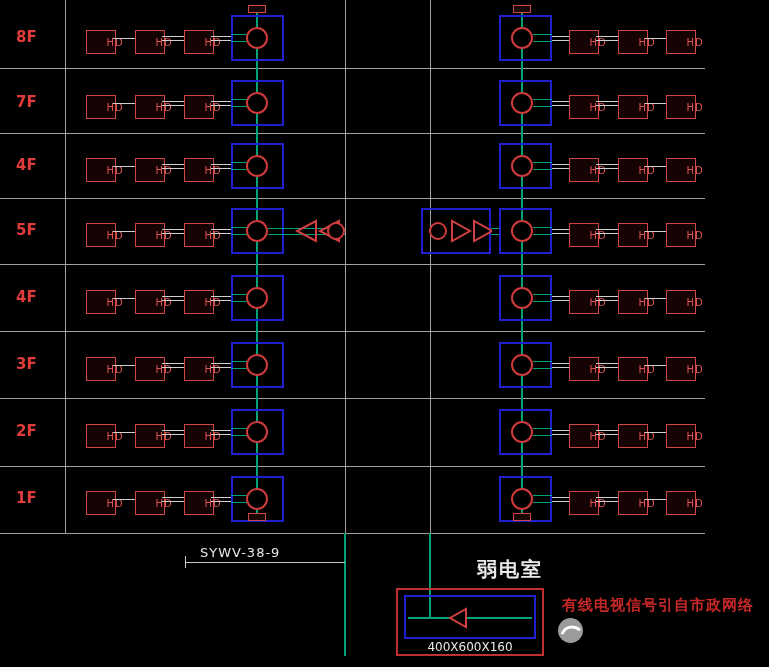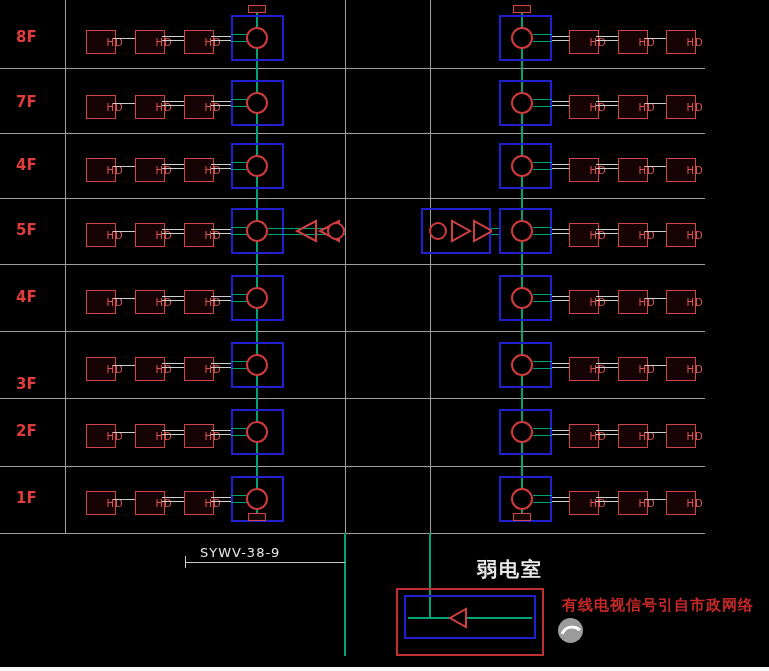--- a/index.html
+++ b/index.html
@@ -161,21 +161,21 @@
       <div class="gline" style="left: 533px; top: 301px; width: 19px; height: 1px;"></div>
       <div class="conn" style="left: 552px; top: 296px; width: 17px;"></div>
       <div class="conn" style="left: 552px; top: 300px; width: 17px;"></div>
       <div class="hd" style="left: 569px; top: 290px;">HD</div>
       <div class="hd" style="left: 618px; top: 290px;">HD</div>
       <div class="hd" style="left: 666px; top: 290px;">HD</div>
       <div class="conn" style="left: 596px; top: 296px; width: 22px;"></div>
       <div class="conn" style="left: 596px; top: 300px; width: 22px;"></div>
       <div class="conn" style="left: 645px; top: 298px; width: 21px;"></div>
       <div class="circle" style="left: 511px; top: 287px; width: 22px; height: 22px;"></div>
-      <div class="floor-label" style="left: 16px; top: 375px;">3F</div>
+      <div class="floor-label" style="left: 16px; top: 355px;">3F</div>
       <div class="hd" style="left: 86px; top: 357px;">HD</div>
       <div class="hd" style="left: 135px; top: 357px;">HD</div>
       <div class="hd" style="left: 184px; top: 357px;">HD</div>
       <div class="conn" style="left: 113px; top: 365px; width: 22px;"></div>
       <div class="conn" style="left: 162px; top: 363px; width: 22px;"></div>
       <div class="conn" style="left: 162px; top: 367px; width: 22px;"></div>
       <div class="conn" style="left: 211px; top: 363px; width: 20px;"></div>
       <div class="conn" style="left: 211px; top: 367px; width: 20px;"></div>
       <div class="bluebox" style="left: 231px; top: 342px; width: 53px; height: 46px;"></div>
       <div class="gline" style="left: 231px; top: 361px; width: 16px; height: 1px;"></div>
@@ -270,20 +270,21 @@
 
   <div class="wtext" style="left:477px;top:556px;font-size:20px;font-weight:bold;letter-spacing:2px;">弱电室</div>
   <div class="outer-box" style="left:396px;top:588px;width:148px;height:68px;"></div>
   <div class="inner-box" style="left:404px;top:595px;width:132px;height:44px;"></div>
   <div class="gline" style="left:408px;top:617px;width:124px;height:2px;"></div>
   <div class="svgwrap" style="left:446px;top:606px;width:24px;height:24px;">
     <svg width="24" height="24">
         <polygon points="20,3 20,21 4,12" fill="#000000" stroke="#d04040" stroke-width="2"></polygon>
       </svg>
   </div>
+  <div class="wtext" style="left:396px;top:640px;width:148px;text-align:center;font-size:12px;">400X600X160</div>
 
   <div class="red-note" style="left:562px;top:596px;">有线电视信号引自市政网络</div>
   <div class="svgwrap" style="left:557px;top:617px;width:27px;height:27px;">
     <svg width="27" height="27">
       <circle cx="13.5" cy="13.5" r="12.5" fill="#9b9b9b"></circle>
       <path d="M5,17 C9,8 18,9 23,13" stroke="#ffffff" stroke-width="3" fill="none"></path>
     </svg>
   </div>
 
   <div style="position:absolute;left:0;top:667px;width:769px;height:4px;background:#fafafa;"></div>

